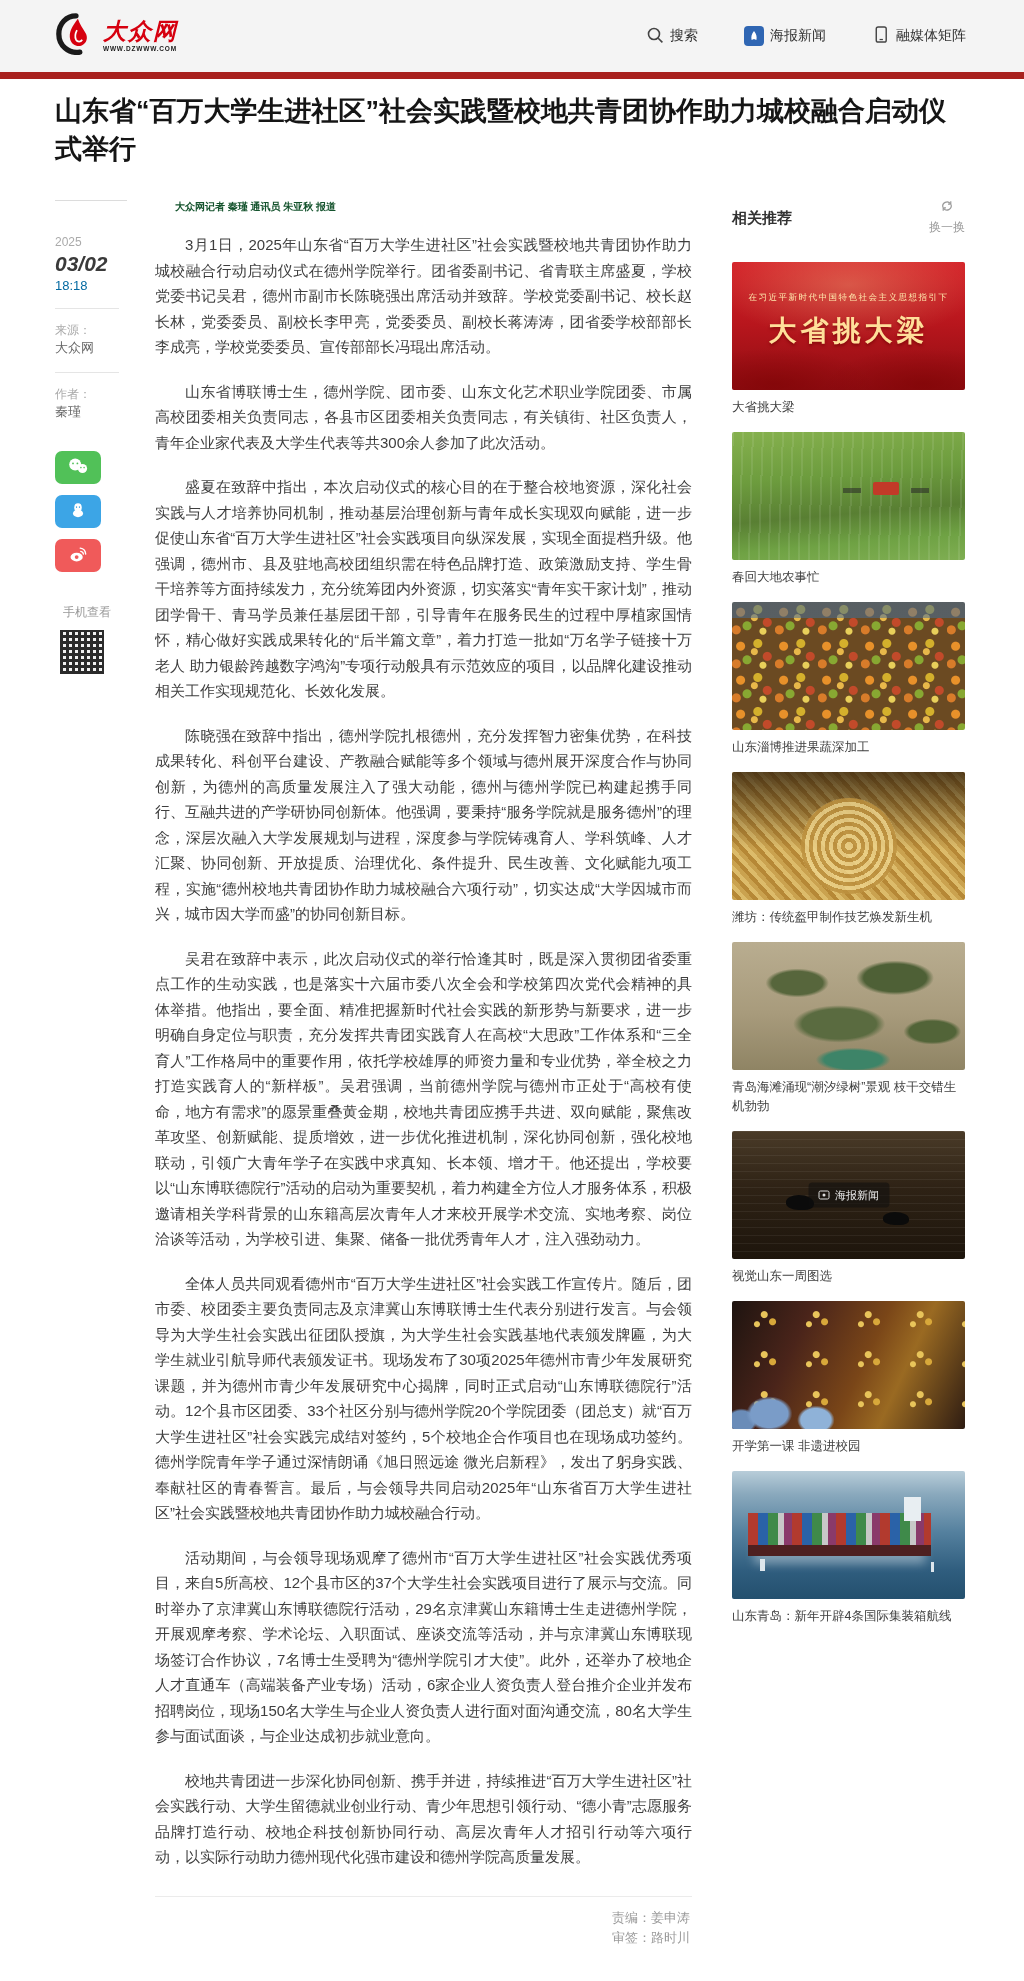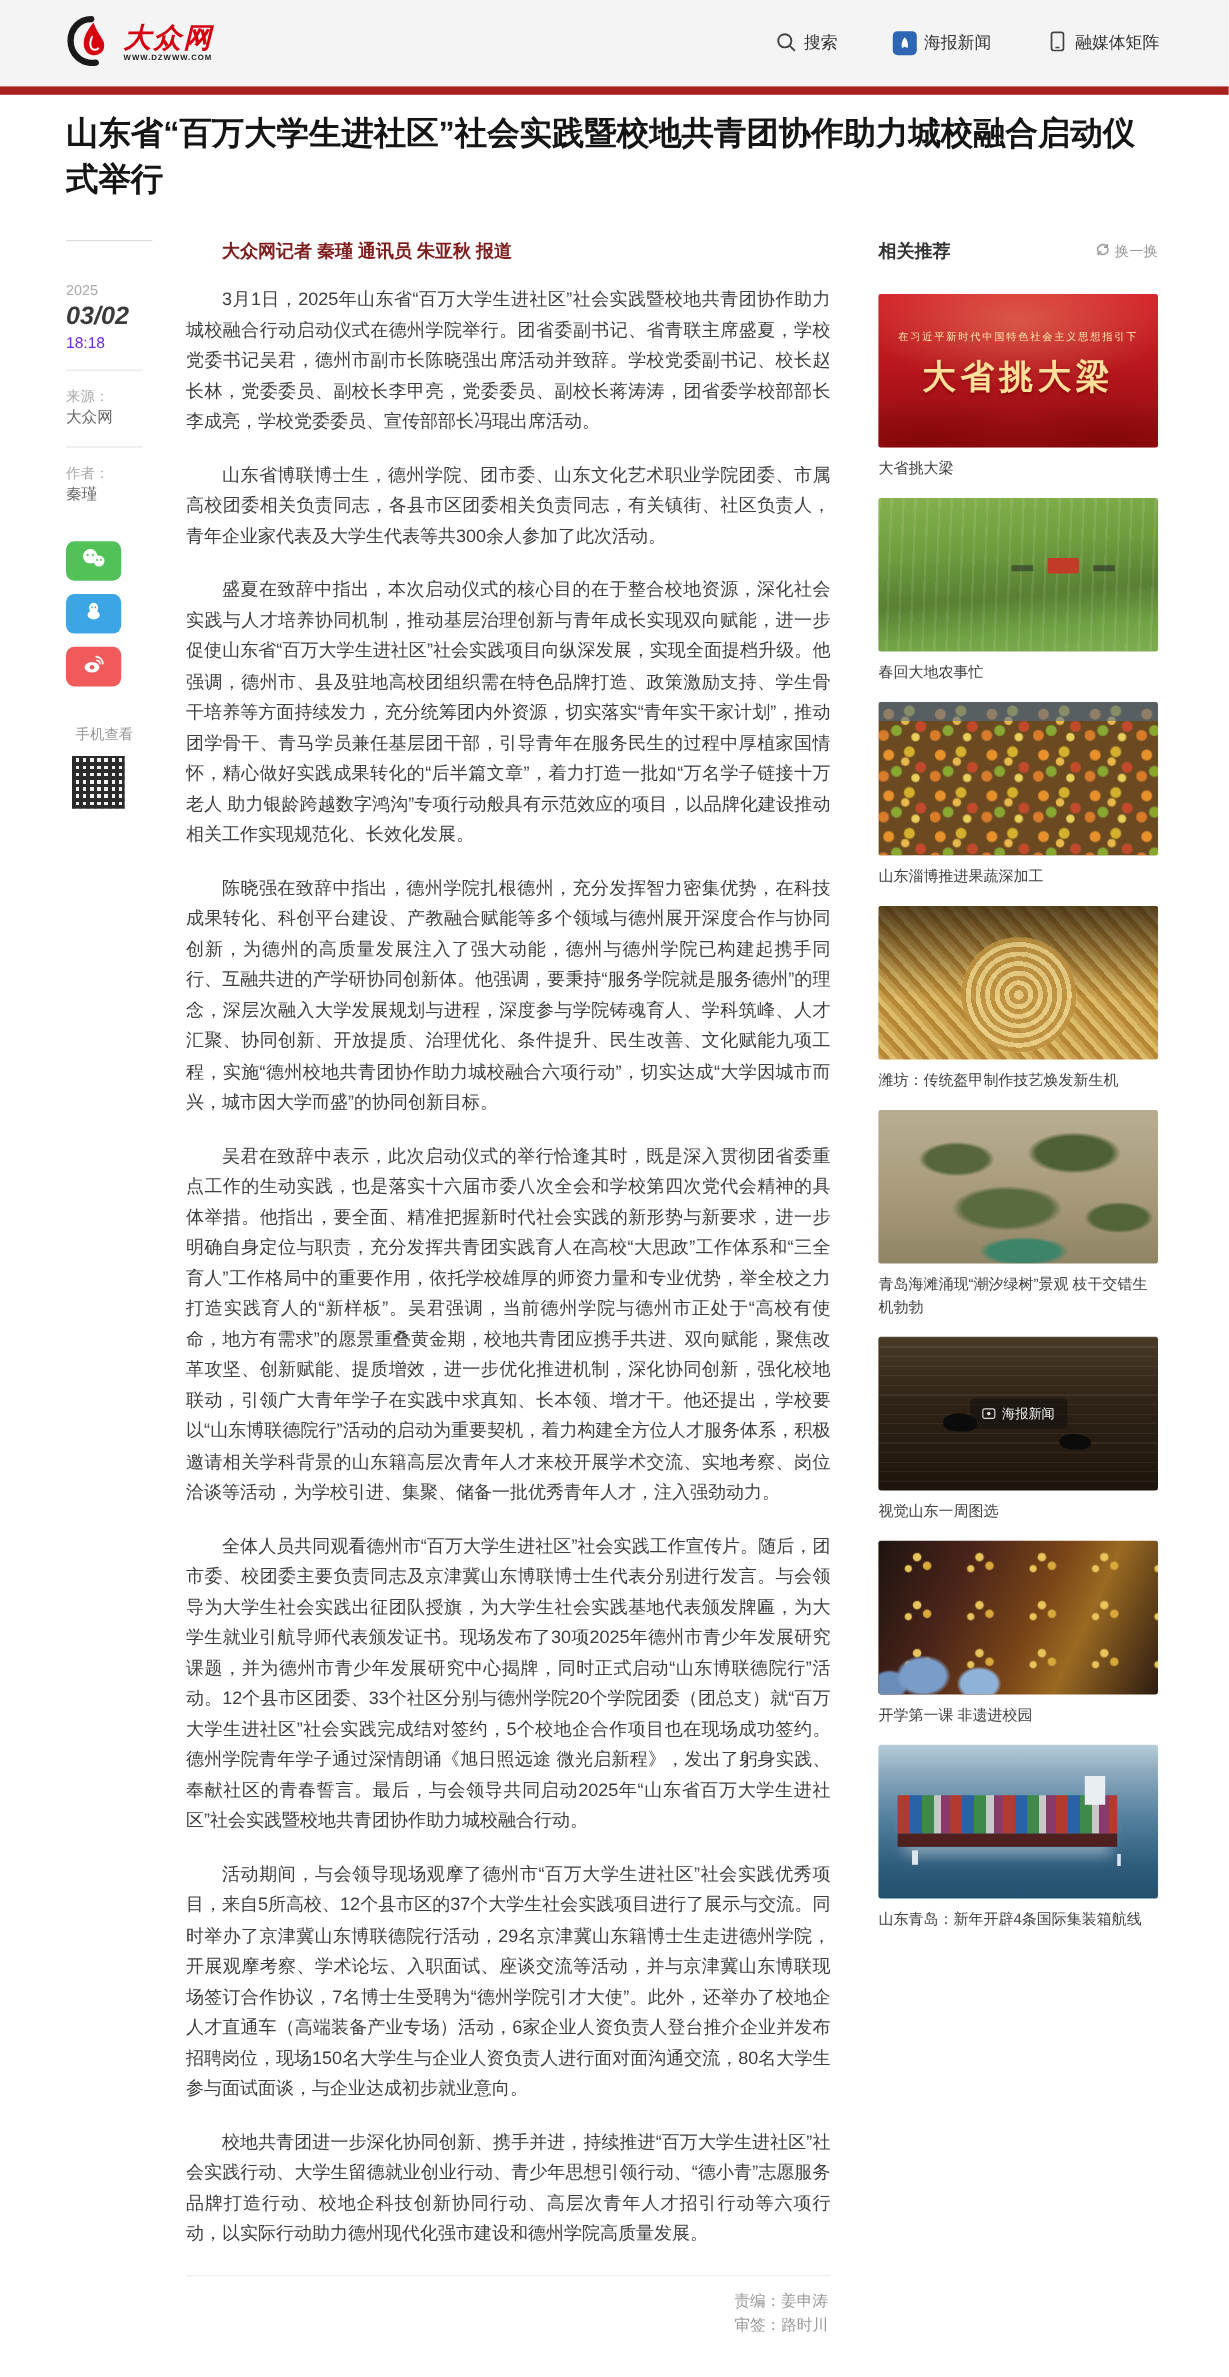--- a/index.html
+++ b/index.html
@@ -24,43 +24,43 @@
   .page { width:910px; margin-left:55px; }
   .breadcrumb { padding-top:20px; font-size:12px; }
   .crumb { color:#3f6fa3; text-decoration:none; }
   .crumb + .crumb::before { content:"\00a0\00a0>\00a0\00a0"; color:#999; }
   h1.title { margin-top:13px; font-size:27px; line-height:38px; color:#151515; font-weight:700; width:900px; }
   .content-row { display:flex; align-items:flex-start; margin-top:32px; }
   
   .meta-col { width:72px; margin-right:28px; border-top:1px solid #dcdcdc; padding-top:34px; flex:none; }
   .meta-year { font-size:12px; color:#aaa; }
   .meta-date { font-size:21px; font-style:italic; font-weight:700; color:#3a3a3a; margin:3px 0 2px; }
-  .meta-time { font-size:13px; color:#6d28d9; }
+  .meta-time { font-size:13px; color:#0369a1; }
   .meta-hr { border:none; border-top:1px solid #e5e5e5; margin:15px 0 12px; width:64px; }
   .meta-label { font-size:12px; color:#aaa; line-height:18px; }
   .meta-value { font-size:13px; color:#666; line-height:18px; }
   .share { margin-top:30px; }
   .share-btn { width:46px; height:33px; border-radius:7px; display:flex; align-items:center; justify-content:center; margin-bottom:11px; cursor:pointer; }
   .share-wechat { background:#51c158; } .share-qq { background:#3ca5e6; } .share-weibo { background:#f05a5a; }
   .mobile-view { margin-top:32px; font-size:12px; color:#999; width:64px; text-align:center; }
   .qr { width:50px; height:50px; margin:6px 0 0 2px; border:3px solid #fff;
         background:
           repeating-linear-gradient(0deg,#2b2b2b 0 3px,transparent 3px 6px),
           repeating-linear-gradient(90deg,#2b2b2b 0 3px,#f2f2f2 3px 6px); }
   
   .article-col { width:537px; margin-right:40px; position:relative; height:1748px; flex:none; }
-  .byline { font-weight:700; font-size:15px; color:#7f1d1d; text-indent:2em; margin-bottom:18px; }
+  .byline { font-weight:700; font-size:10px; color:#14532d; text-indent:2em; margin-bottom:18px; }
   .article-body { max-height:1666px; overflow:hidden; }
   .article-body p { font-size:15px; line-height:25.5px; color:#3e3e3e; margin:0 0 19px; text-indent:2em; text-align:justify; }
   .credits { position:absolute; bottom:0; left:0; right:0; border-top:1px solid #ebebeb; padding:11px 2px 0; text-align:right; font-size:13px; color:#9a9a9a; line-height:20px; background:#fff; }
   
   .related-col { width:233px; flex:none; }
   .related-head { display:flex; justify-content:space-between; align-items:center; margin-bottom:26px; }
   .related-title { font-size:15px; font-weight:700; color:#333; }
-  .refresh { display:flex; align-items:center; gap:4px; font-size:12px; color:#999; cursor:pointer; }
+  .refresh { display:flex; align-items:center; gap:4px; font-size:12px; color:#999; cursor:pointer;flex-direction:column; }
   .card { margin-bottom:15px; cursor:pointer; }
   .img { width:233px; height:128px; border-radius:2px; position:relative; overflow:hidden; }
   .caption { font-size:12.5px; color:#404040; line-height:19px; margin-top:8px; }
   
   .img-red-banner { background:linear-gradient(180deg,#d5252b 0%,#b8161d 48%,#8f0d12 100%); }
   .img-red-banner::before { content:""; position:absolute; inset:0;
       background:radial-gradient(90% 70% at 50% 18%,rgba(255,230,160,.28),transparent 62%),
                  radial-gradient(60% 40% at 18% 95%,rgba(120,0,0,.5),transparent 70%),
                  radial-gradient(60% 40% at 82% 95%,rgba(120,0,0,.5),transparent 70%); }
   .banner-sub { position:relative; color:#ffe9ad; font-size:8.5px; letter-spacing:1.5px; text-align:center; margin-top:30px; }

